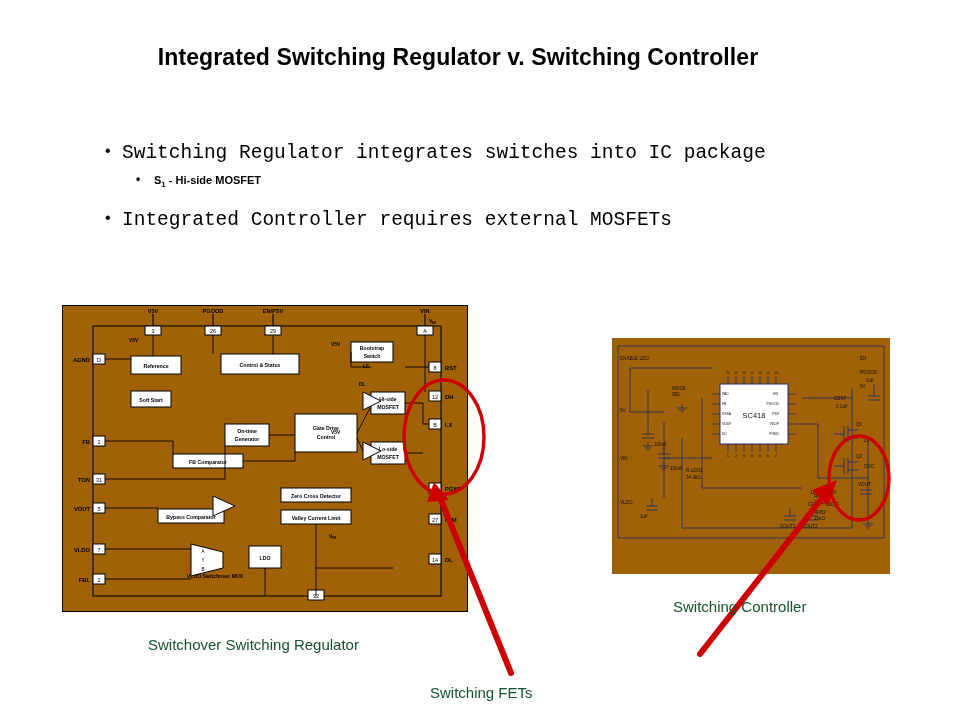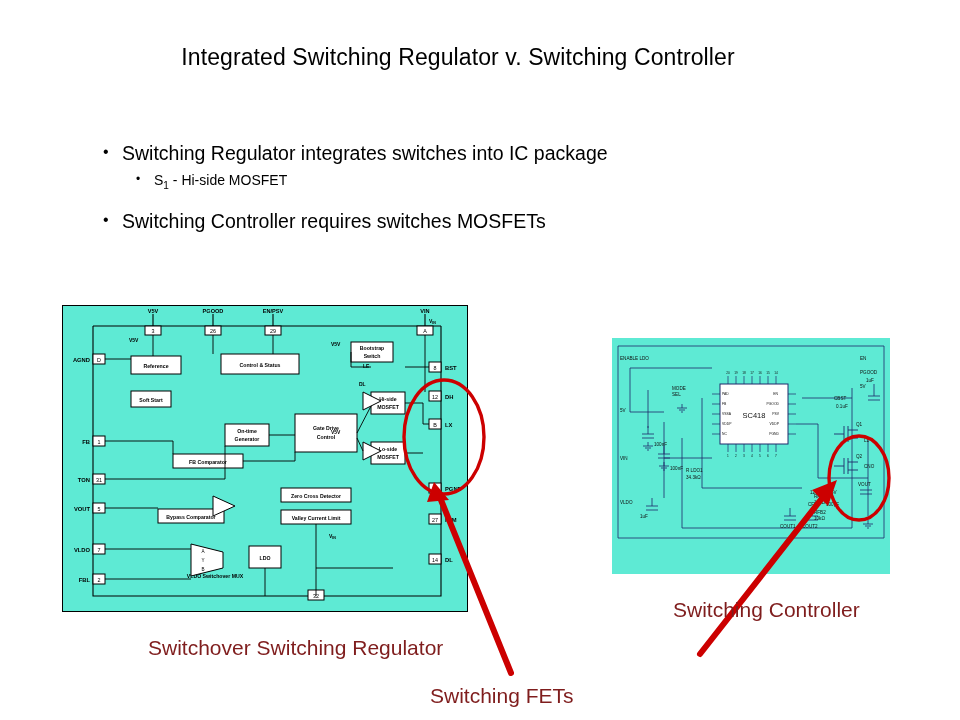--- a/index.html
+++ b/index.html
@@ -17,77 +17,79 @@
   }
 
   
   .slide-title {
     position: absolute;
     top: 44px;
     left: 0;
     width: 916px;
     text-align: center;
     font-size: 23px;
-    font-weight: normal;
+    font-weight: bold;
     letter-spacing: 0.1px;
     color: #000;
   }
 
   
   .bullets {
     position: absolute;
     top: 140px;
     left: 98px;
     width: 760px;
   }
   .bullet-l1 {
     position: relative;
     padding-left: 24px;
     font-size: 19.5px;
     line-height: 26px;
     margin-bottom: 4px;
+    font-family: Liberation Mono, monospace;
   }
   .bullet-l1::before {
     content: "\2022";
     position: absolute;
     left: 5px;
     top: -1px;
     font-size: 16px;
   }
   .bullet-l2 {
     position: relative;
     padding-left: 56px;
-    font-size: 14px;
+    font-size: 11px;
     line-height: 21px;
+    font-weight: bold;
   }
   .bullet-l2::before {
     content: "\2022";
     position: absolute;
     left: 38px;
     top: -1px;
     font-size: 12px;
   }
   .bullet-gap { height: 12px; }
   sub { font-size: 0.72em; }
 
   
   .caption {
     position: absolute;
-    font-size: 21px;
-    color: #7f1d1d;
+    font-size: 15px;
+    color: #14532d;
     white-space: nowrap;
   }
   #cap-left  { left: 148px; top: 636px; }
   #cap-right { left: 673px; top: 598px; }
   #cap-fets  { left: 430px; top: 684px; text-align: center; }
 
   
   .diagram {
     position: absolute;
-    background: #5eead4;
+    background: #a16207;
     border: 1px solid #000;
     overflow: hidden;
   }
   #diagram-left {
     left: 62px; top: 305px; width: 404px; height: 305px;
   }
   #diagram-right {
     left: 612px; top: 338px; width: 278px; height: 236px;
     border: none;
   }
@@ -106,21 +108,21 @@
 <body>
 
 <div class="slide-title">Integrated Switching Regulator v. Switching Controller</div>
 
 <div class="bullets">
   <div class="bullet-l1">Switching Regulator integrates switches into IC package</div>
   <div class="bullet-l2">
     <span>S</span><sub>1</sub><span> - Hi-side MOSFET</span>
   </div>
   <div class="bullet-gap"></div>
-  <div class="bullet-l1">Switching Controller requires switches MOSFETs</div>
+  <div class="bullet-l1">Integrated Controller requires external MOSFETs</div>
 </div>
 
 <div class="diagram" id="diagram-left">
   <svg class="dg-svg" width="404" height="305" viewBox="0 0 404 305" xmlns="http://www.w3.org/2000/svg">
     <g stroke="#000" fill="none" stroke-width="1.1">
 
       <path d="M30 20 L30 290 L378 290 L378 20"></path>
       <path d="M30 20 L378 20" stroke-width="1.1"></path>
 
       <path d="M90 20 L90 8"></path>

